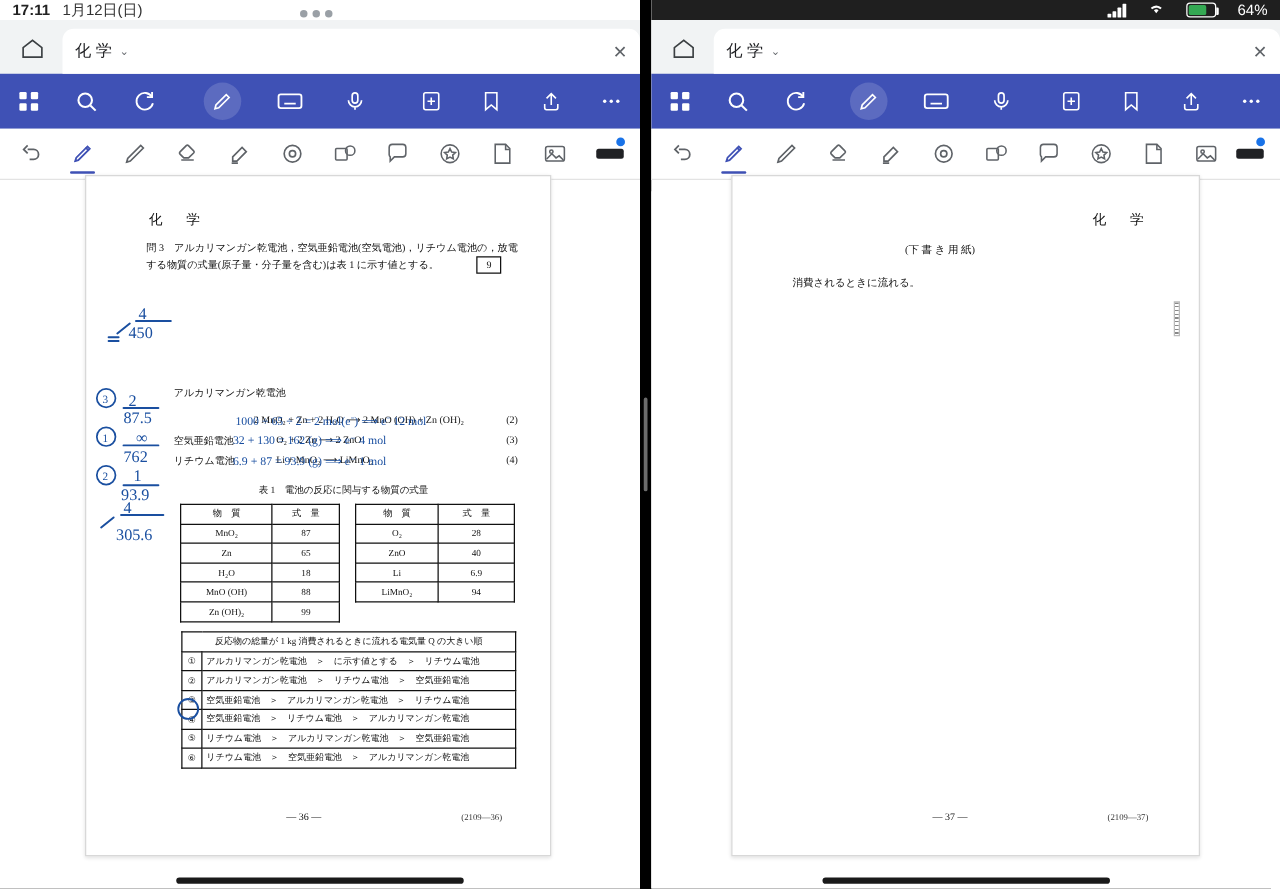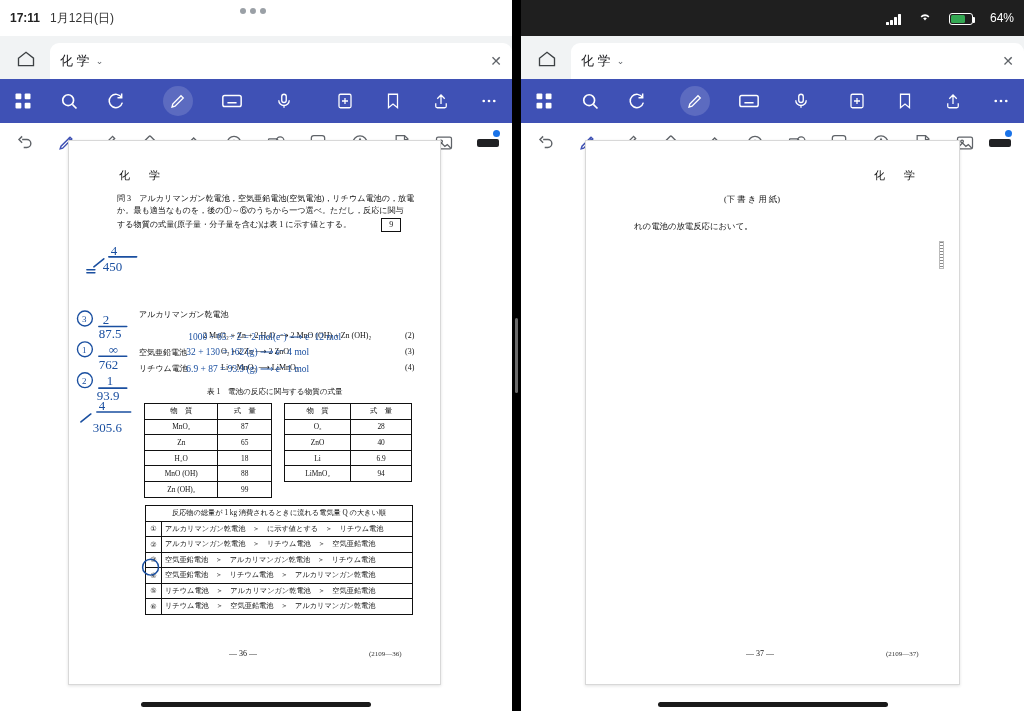--- a/index.html
+++ b/index.html
@@ -12,27 +12,27 @@
   }
   .screen { position: relative; width: 1024px; height: 711px; background: #000; }
 
   
   .panel { position: absolute; top: 0; height: 711px; background: #fff; overflow: hidden; }
   .panel.left  { left: 0; width: 512px; }
   .panel.right { left: 521px; width: 503px; }
 
   
   .statusbar {
-    height: 36px; background: #fff; display: flex; align-items: center;
+    height: 16px; background: #fff; display: flex; align-items: center;
     font-size: 12px; color: #222; padding: 0 10px;
   }
   .statusbar .time { font-weight: 600; margin-right: 10px; }
   .statusbar .date { color: #333; }
   .statusbar .spacer { flex: 1; }
-  .statusbar .right-icons { display: flex; align-items: flex-end; gap: 17px; }
+  .statusbar .right-icons { display: flex; align-items: center; gap: 17px; }
   .sig-bars { display: inline-flex; align-items: flex-end; gap: 1.5px; height: 11px; }
   .sig-bars i { display:block; width: 2.5px; background: #222; border-radius: .5px; }
   .sig-bars i:nth-child(1){height:3px}
   .sig-bars i:nth-child(2){height:5px}
   .sig-bars i:nth-child(3){height:8px}
   .sig-bars i:nth-child(4){height:11px}
   .battery {
     width: 24px; height: 12px; border: 1.3px solid #222; border-radius: 3px;
     position: relative; display:inline-block;
   }
@@ -344,21 +344,20 @@
     </div>
 
     <div class="docarea">
       <div class="page left-page">
         <div class="doc-inner">
 
           <div class="doc-title" style="left:50px; top:27px;">化　学</div>
 
           <div class="p-body" style="left:48px; top:52px; width:290px;">
             <div class="p-line">問 3　アルカリマンガン乾電池，空気亜鉛電池(空気電池)，リチウム電池の，放電</div>
-            <div class="p-line">か。最も適当なものを，後の①～⑥のうちから一つ選べ。ただし，反応に関与</div>
             <div class="p-line"><span>する物質の式量(原子量・分子量を含む)は表 1 に示す値とする。</span>
               <span class="boxnum" style="margin-left:28px;">9</span>
             </div>
           </div>
 
           <div class="sect-head" style="left:70px; top:168px;">アルカリマンガン乾電池</div>
           <div class="eq" style="left:110px; top:190px;margin-left:24px;">2 MnO₂ + Zn + 2 H₂O ⟶ 2 MnO (OH) + Zn (OH)₂</div>
           <div class="eq" style="left:336px; top:190px;">(2)</div>
 
           <div class="sect-head" style="left:70px; top:206px;">空気亜鉛電池</div>
@@ -704,21 +703,21 @@
       <div class="tool">
         <span class="color-chip"></span>
       </div>
     </div>
 
     <div class="docarea">
       <div class="page right-page">
         <div class="doc-inner">
           <div class="doc-title" style="right:40px; top:27px;">化　学</div>
           <div class="lbl" style="left:138px; top:53px; font-size:8.4px;">(下 書 き 用 紙)</div>
-          <div class="lbl" style="left:48px; top:80px; font-size:8.4px;">れの電池の放電反応において。</div>
+          <div class="lbl" style="left:48px; top:80px; font-size:8.4px;">消費されるときに流れる。</div>
 
           <div style="position:absolute; left:353px; top:100px; width:5px; height:28px; border:1px solid #bbb; background:repeating-linear-gradient(to bottom,#888 0 1px,#fff 1px 3px);"></div>
 
           <div class="pagefoot" style="left:160px; top:508px;">― 37 ―</div>
           <div class="pagecode" style="left:300px; top:509px;">(2109―37)</div>
         </div>
       </div>
     </div>
 
     <div class="home-ind-local"></div>

